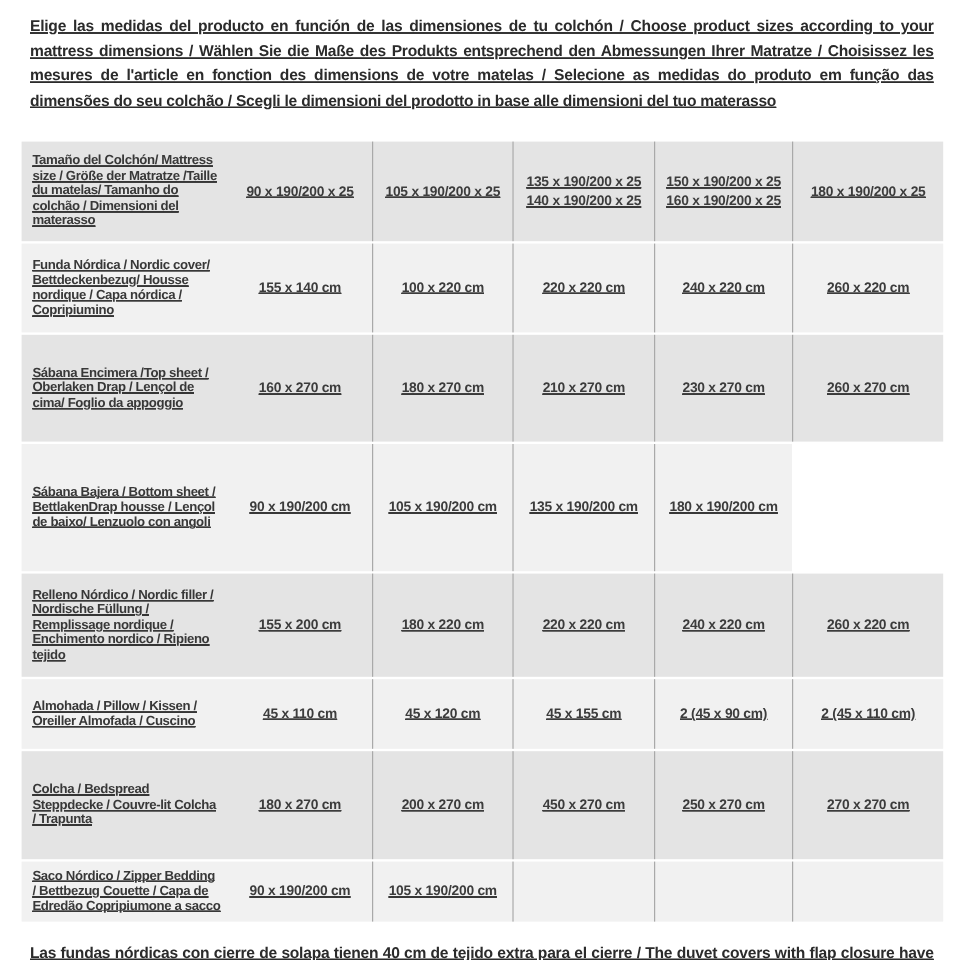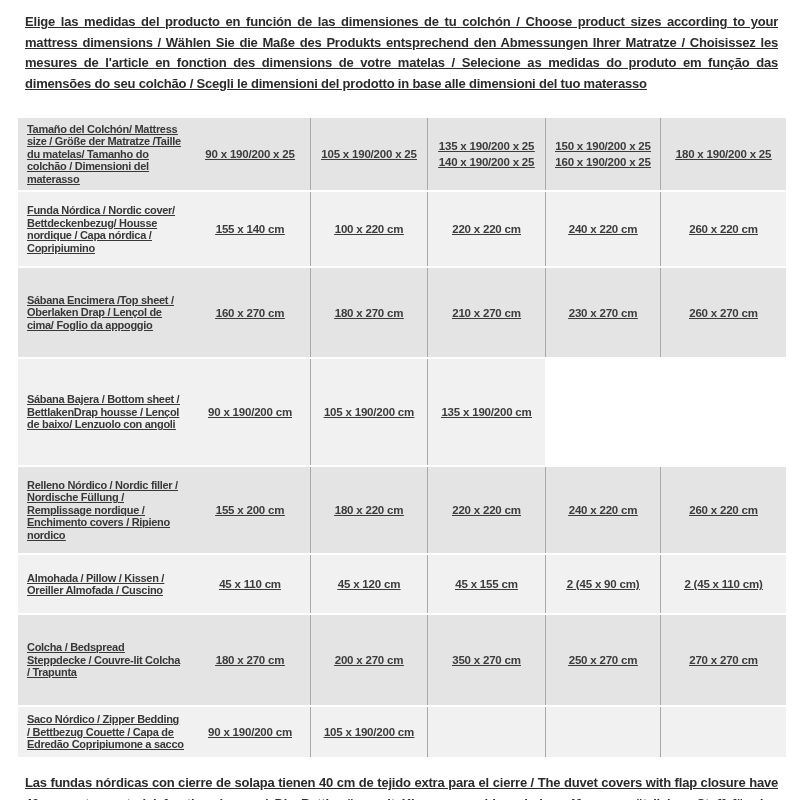--- a/index.html
+++ b/index.html
@@ -26,21 +26,21 @@
   }
   .size-table{
     margin:9px 0 0 18px;
     width:768px;
   }
   .trow{
     display:grid;
     grid-template-columns:172px 120px 117px 118px 115px 126px;
     border-bottom:2px solid #ffffff;
   }
-  .trow:nth-child(1){height:74px;margin-top:24px;}
+  .trow:nth-child(1){height:85px;margin-top:24px;}
   .trow:nth-child(2){height:76px;}
   .trow:nth-child(3){height:91px;}
   .trow:nth-child(4){height:108px;}
   .trow:nth-child(5){height:88px;}
   .trow:nth-child(6){height:60px;}
   .trow:nth-child(7){height:92px;}
   .trow:nth-child(8){height:52px;}
   .trow:nth-child(odd) .cell{background:var(--row-odd);}
   .trow:nth-child(even) .cell{background:var(--row-even);}
   .cell{
@@ -103,42 +103,43 @@
       <div class="cell value">180 x 270 cm</div>
       <div class="cell value">210 x 270 cm</div>
       <div class="cell value">230 x 270 cm</div>
       <div class="cell value">260 x 270 cm</div>
     </div>
     <div class="trow">
       <div class="cell label">Sábana Bajera / Bottom sheet / BettlakenDrap housse / Lençol de baixo/ Lenzuolo con angoli</div>
       <div class="cell value">90 x 190/200 cm</div>
       <div class="cell value">105 x 190/200 cm</div>
       <div class="cell value">135 x 190/200 cm</div>
+      <div class="cell value">180 x 190/200 cm</div>
     </div>
     <div class="trow">
-      <div class="cell label">Relleno Nórdico / Nordic filler / Nordische Füllung / Remplissage nordique / Enchimento covers / Ripieno nordico</div>
+      <div class="cell label">Relleno Nórdico / Nordic filler / Nordische Füllung / Remplissage nordique / Enchimento nordico / Ripieno tejido</div>
       <div class="cell value">155 x 200 cm</div>
       <div class="cell value">180 x 220 cm</div>
       <div class="cell value">220 x 220 cm</div>
       <div class="cell value">240 x 220 cm</div>
       <div class="cell value">260 x 220 cm</div>
     </div>
     <div class="trow">
       <div class="cell label">Almohada  / Pillow / Kissen / Oreiller Almofada / Cuscino</div>
       <div class="cell value">45 x 110 cm</div>
       <div class="cell value">45 x 120 cm</div>
       <div class="cell value">45 x 155 cm</div>
       <div class="cell value">2 (45 x 90 cm)</div>
       <div class="cell value">2 (45 x 110 cm)</div>
     </div>
     <div class="trow">
       <div class="cell label">Colcha / Bedspread Steppdecke / Couvre-lit Colcha / Trapunta</div>
       <div class="cell value">180 x 270 cm</div>
       <div class="cell value">200 x 270 cm</div>
-      <div class="cell value">350 x 270 cm</div>
+      <div class="cell value">450 x 270 cm</div>
       <div class="cell value">250 x 270 cm</div>
       <div class="cell value">270 x 270 cm</div>
     </div>
     <div class="trow">
       <div class="cell label">Saco Nórdico / Zipper Bedding / Bettbezug Couette  / Capa de Edredão Copripiumone a sacco</div>
       <div class="cell value">90 x 190/200 cm</div>
       <div class="cell value">105 x 190/200 cm</div>
       <div class="cell value"></div>
       <div class="cell value"></div>
       <div class="cell value"></div>

